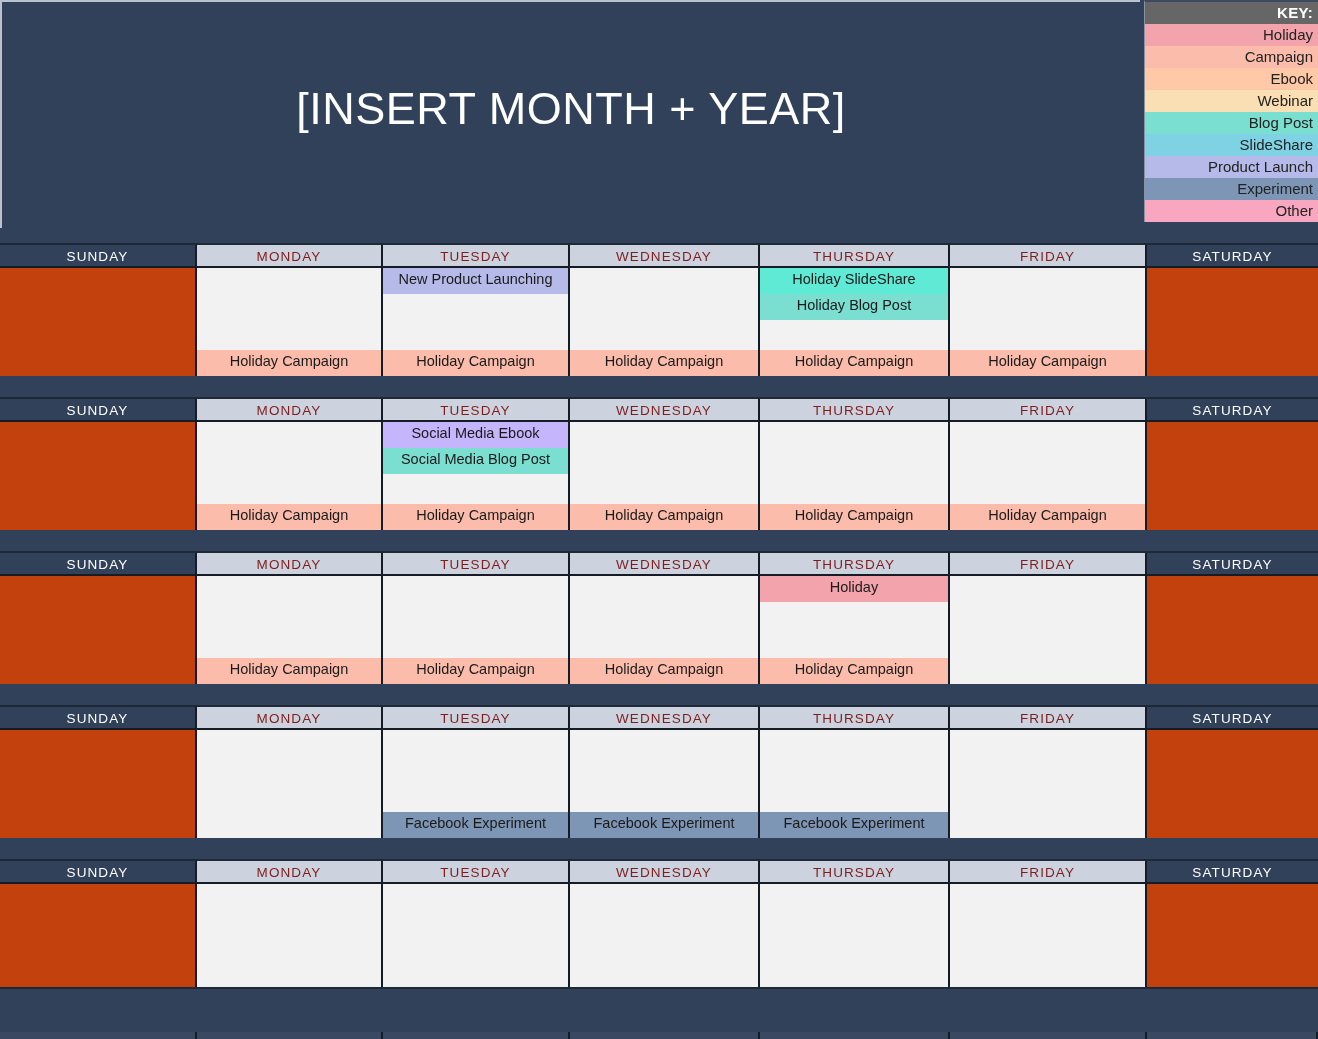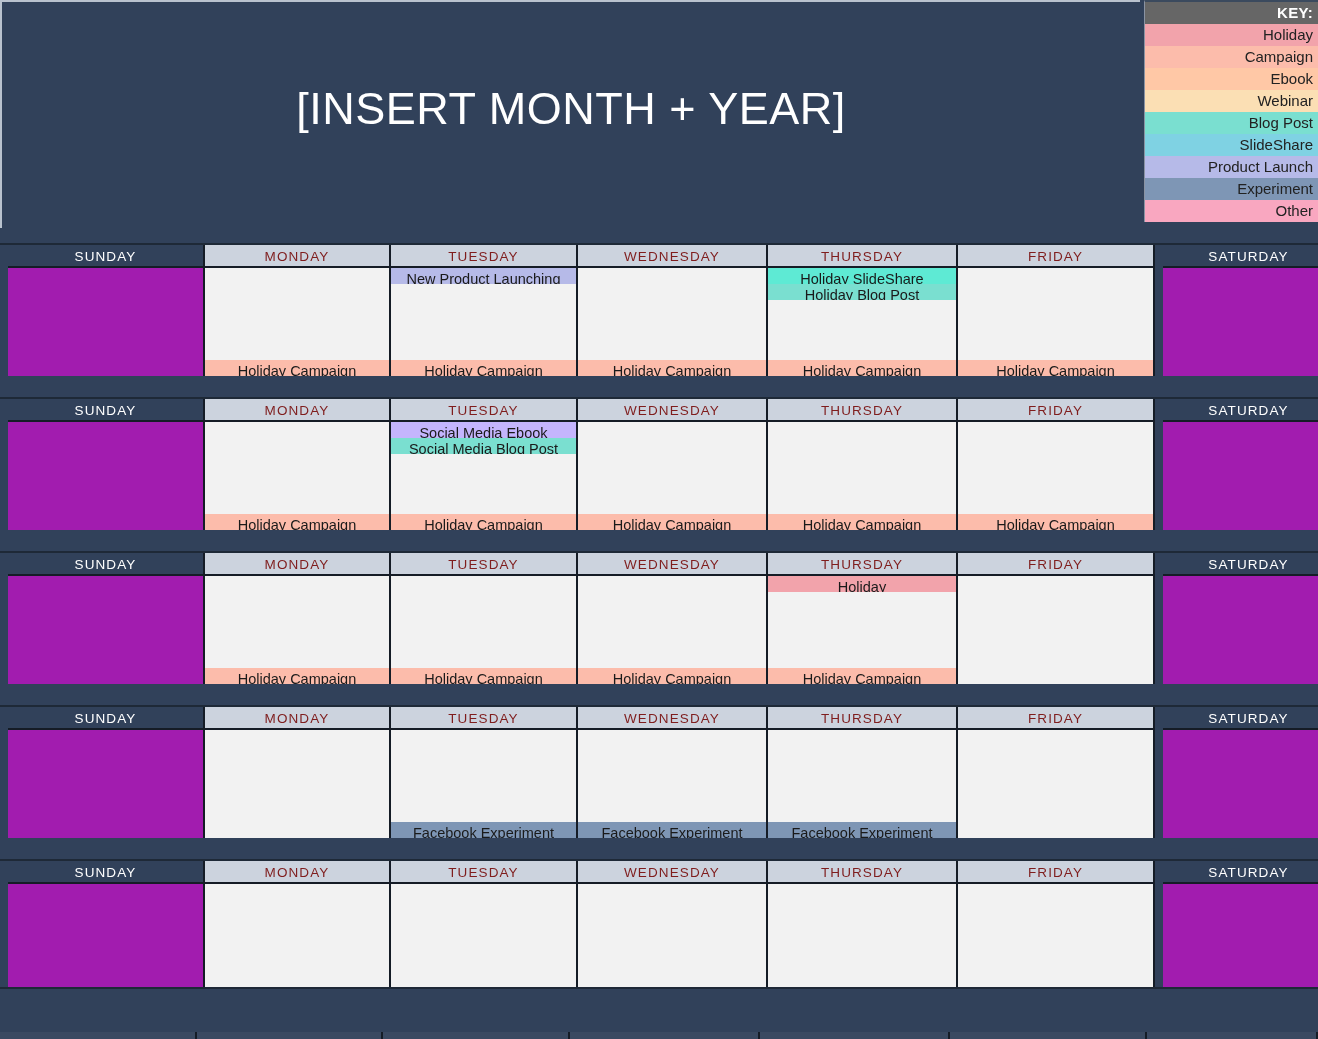--- a/index.html
+++ b/index.html
@@ -77,21 +77,21 @@
     display: flex;
     border-top: 2px solid #1e2937;
   }
   .col {
     position: relative;
     border-right: 2px solid #151c26;
     background: #f2f2f2;
     display: flex;
     flex-direction: column;
   }
-  .col.weekend { background: #a21caf; margin-left: 8px; }
+  .col.weekend { background: #c2410c; }
   .col:last-child { border-right: 0; }
 
   .dayhead {
     height: 23px;
     line-height: 23px;
     text-align: center;
     font-size: 13.5px;
     letter-spacing: 1.1px;
     background: #ccd3de;
     color: #7f1d1d;
@@ -114,21 +114,21 @@
   }
   .events-top {
     display: flex;
     flex-direction: column;
   }
   .events-bottom {
     display: flex;
     flex-direction: column;
   }
   .ev {
-    height: 16px;
+    height: 26px;
     line-height: 22px;
     text-align: center;
     font-size: 14.5px;
     color: #1a1a1a;
     white-space: nowrap;
     overflow: hidden;
   }
 
   
   .gap {

